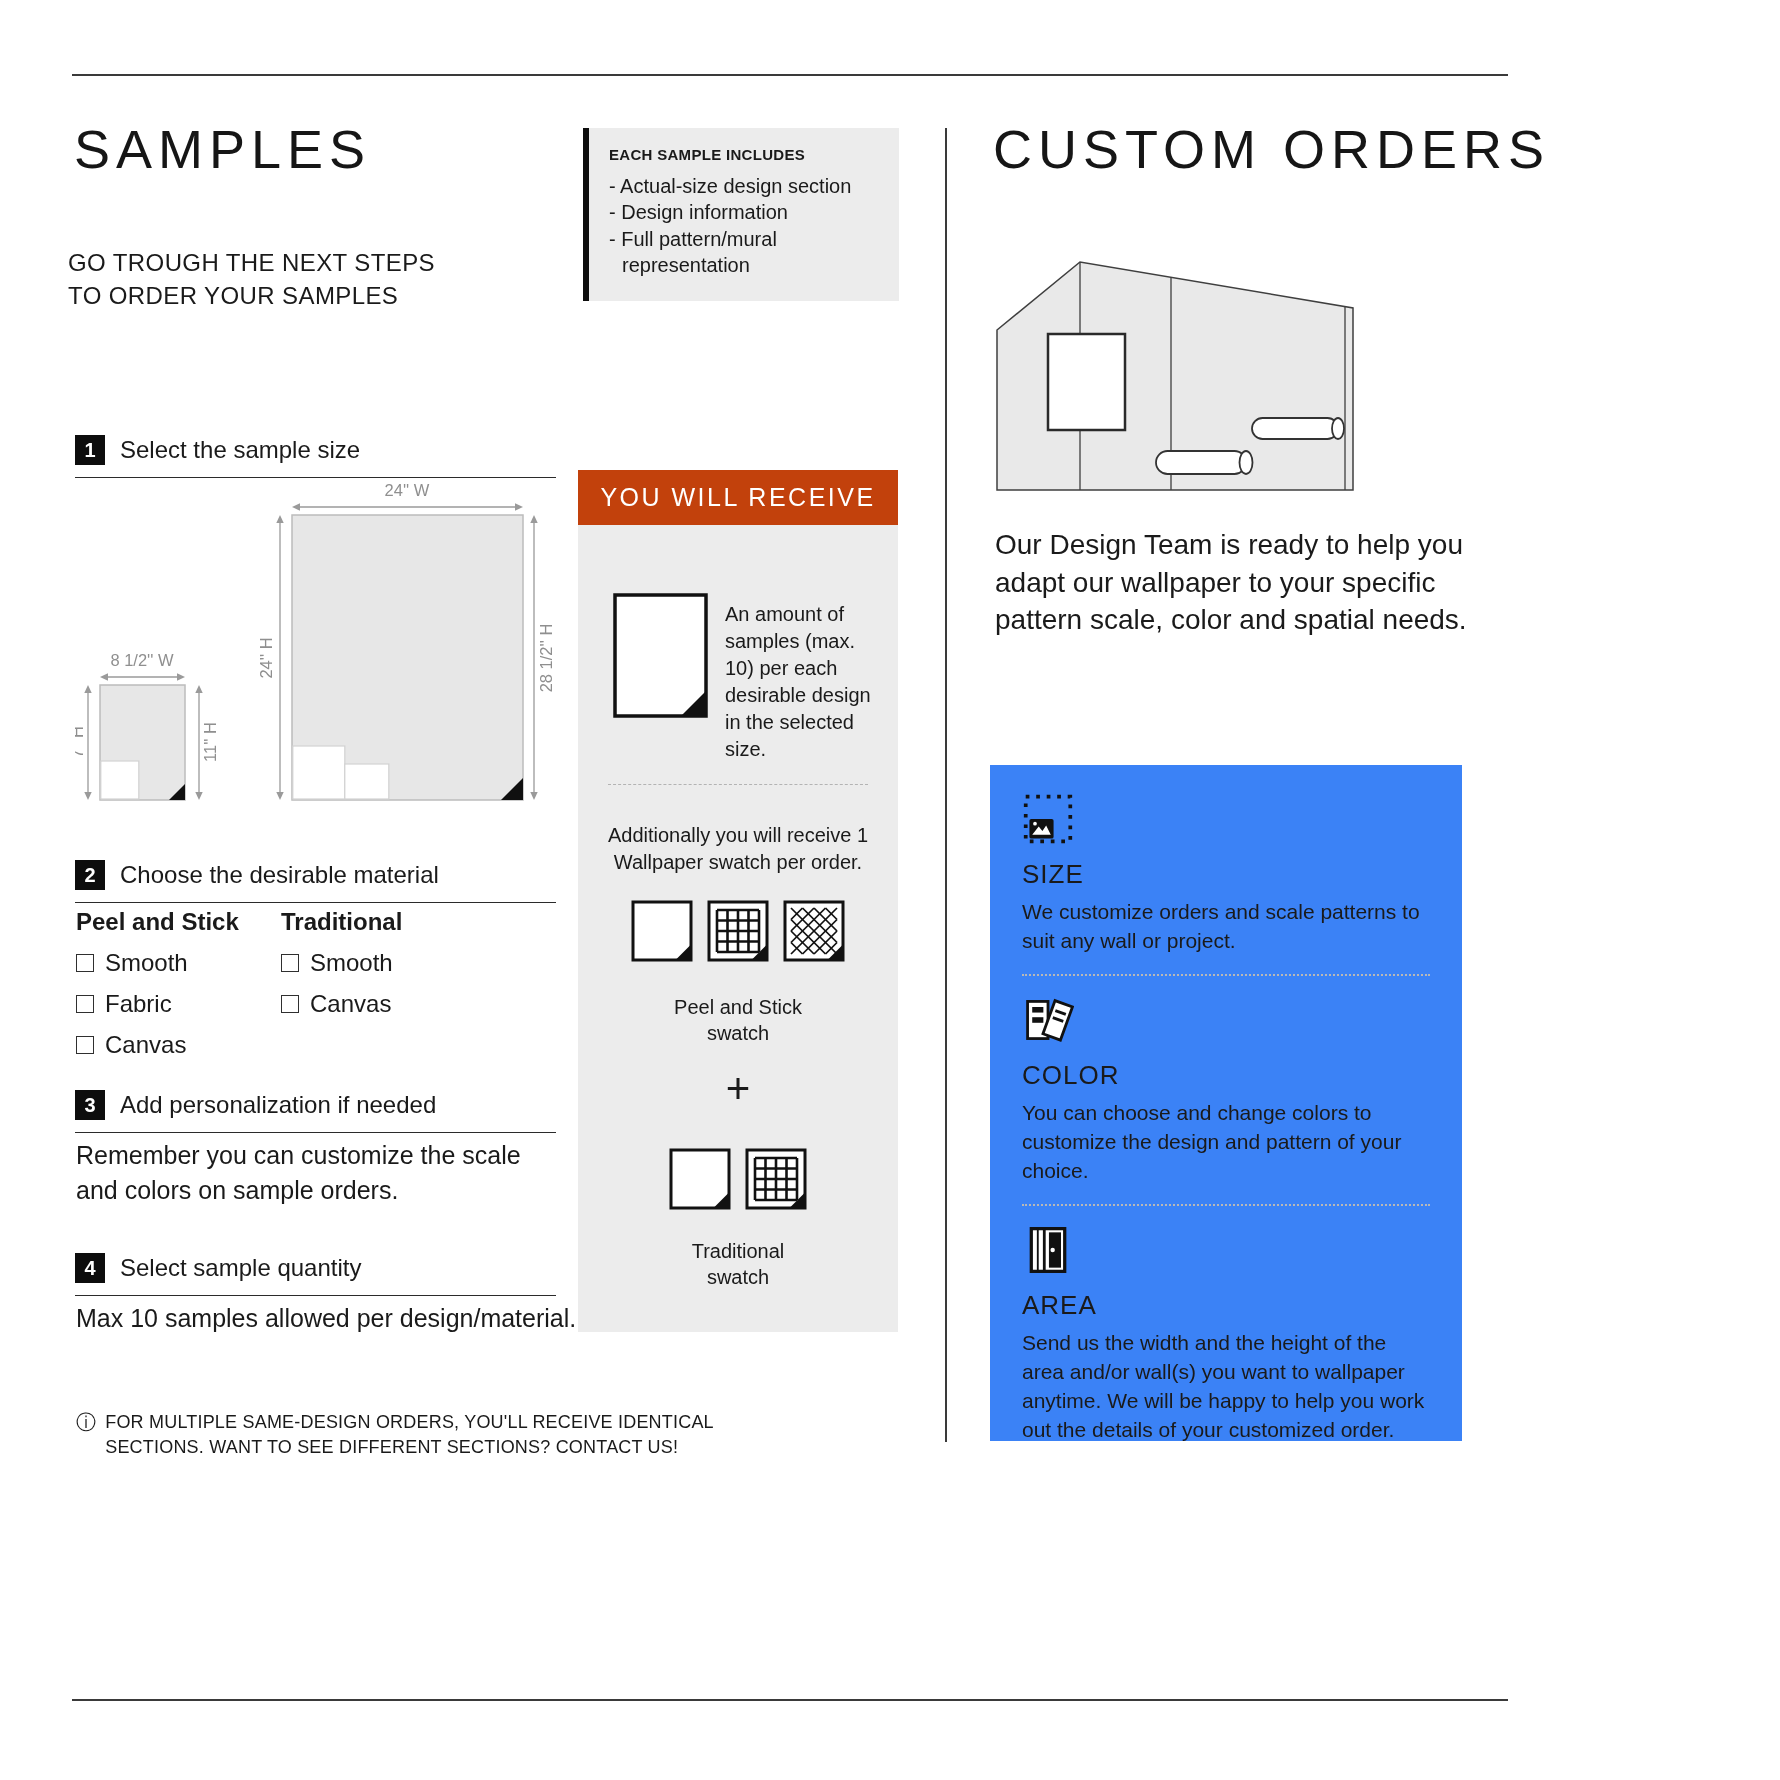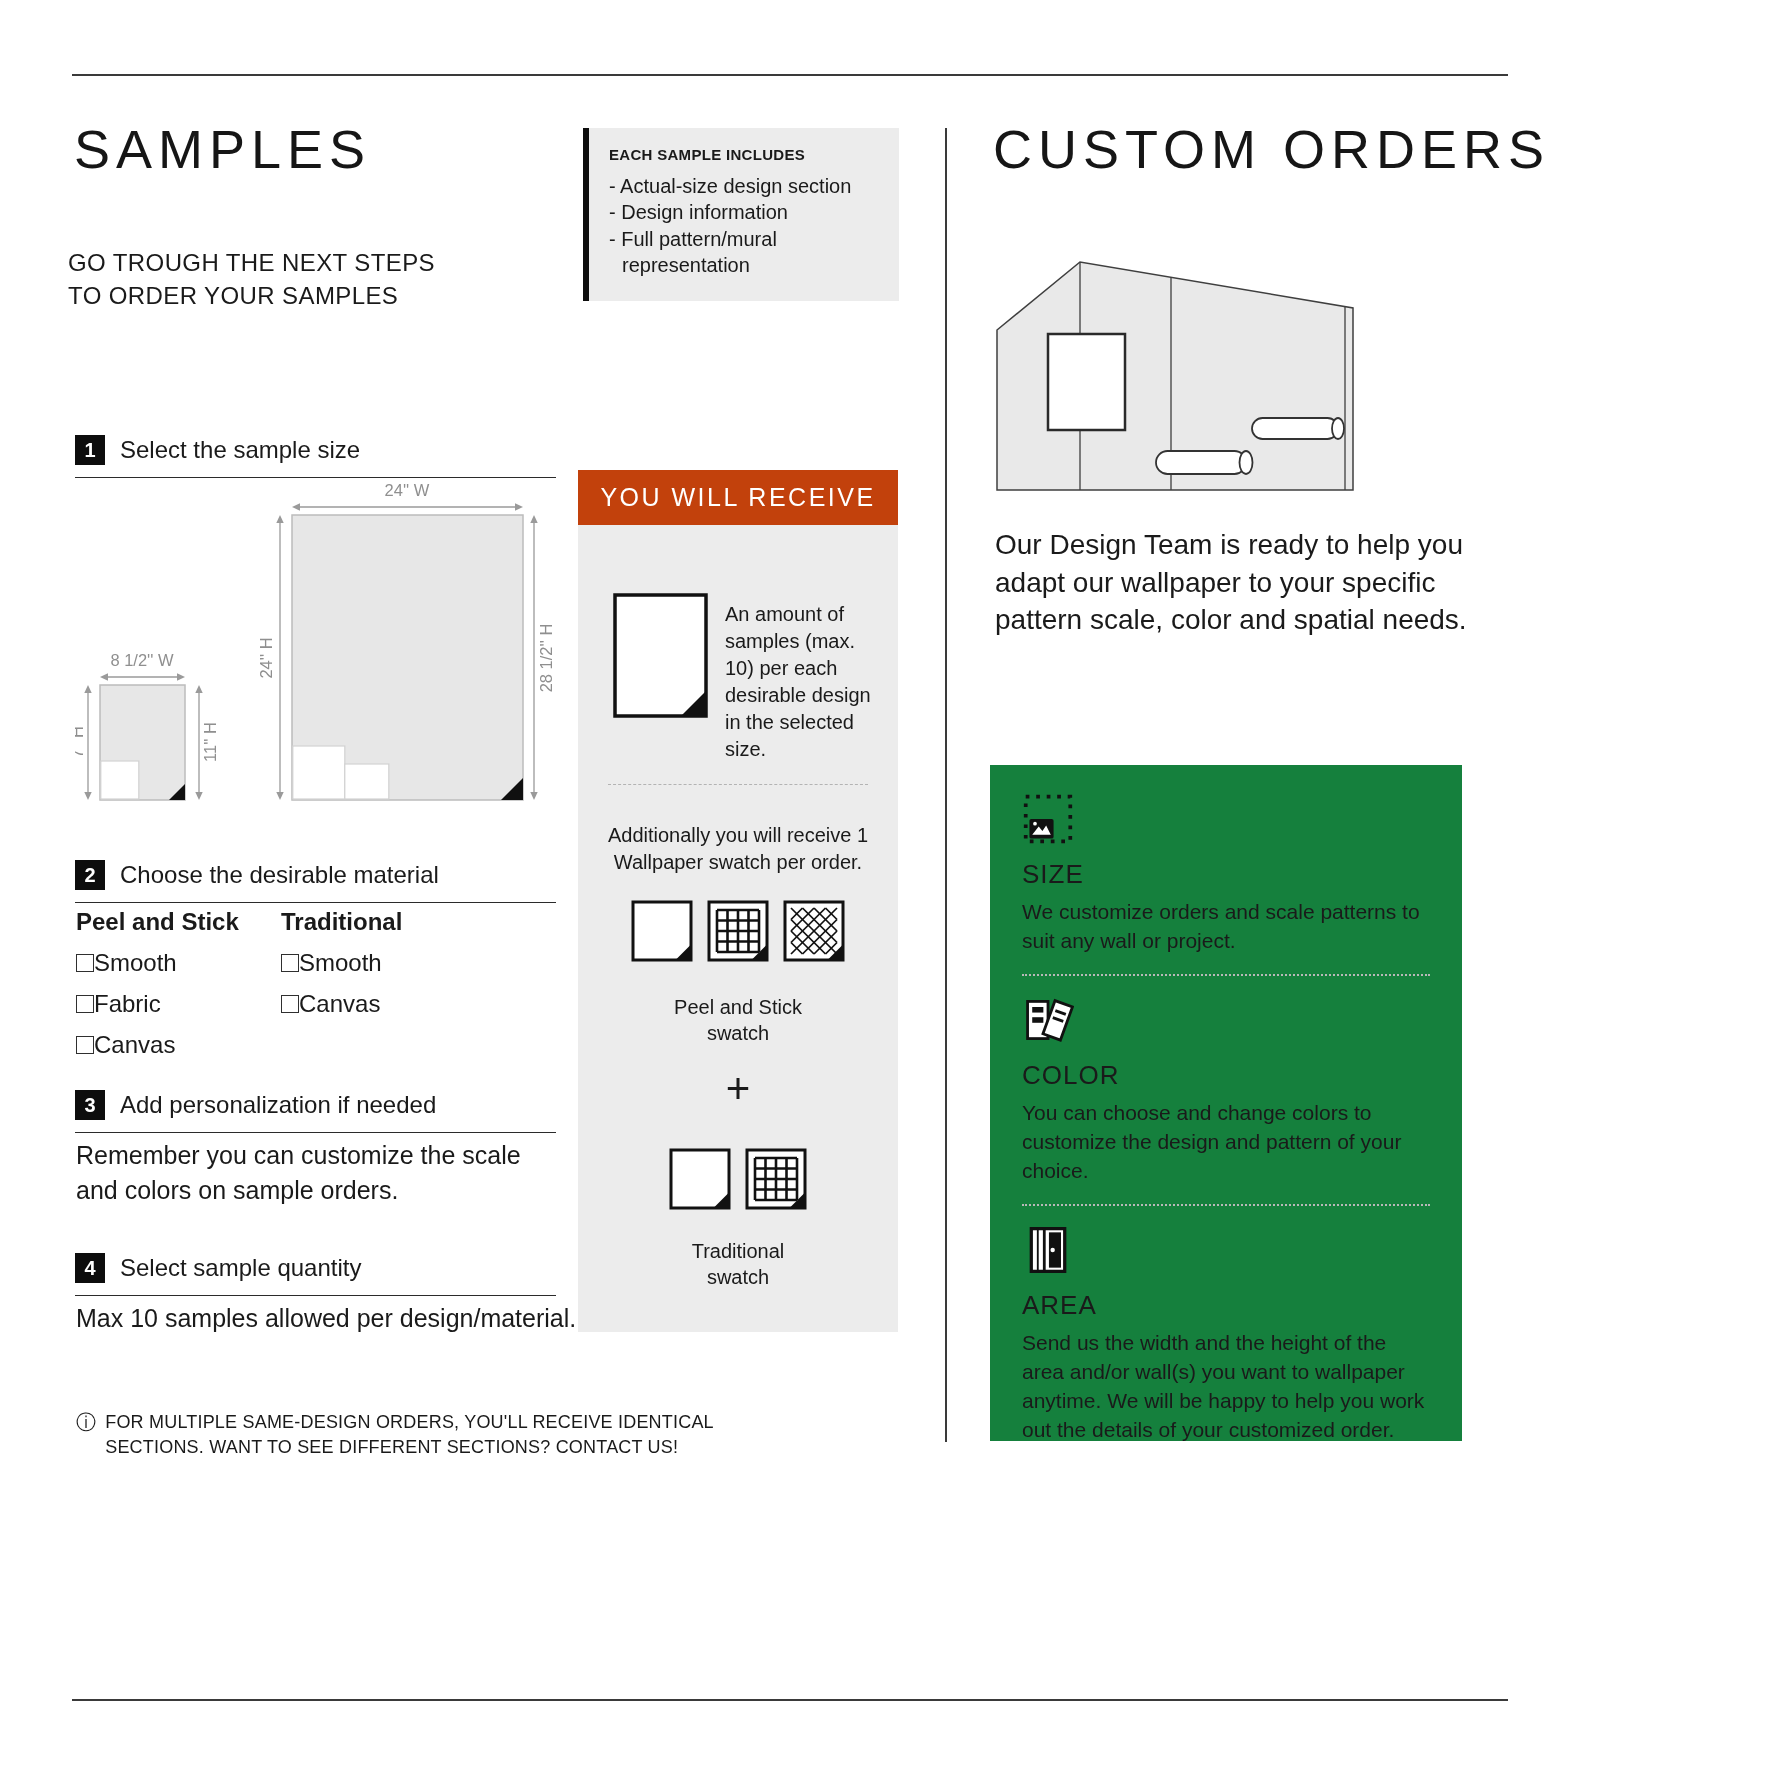--- a/index.html
+++ b/index.html
@@ -15,40 +15,40 @@
   .includes-title{font-size:15px;font-weight:bold;letter-spacing:.3px;margin-bottom:10px;}
   .includes-item{font-size:20px;line-height:1.32;padding-left:13px;text-indent:-13px;}
   
   .step-header{width:481px;display:flex;align-items:center;gap:15px;padding-bottom:12px;border-bottom:1.5px solid #2b2b2b;}
   .step-num{width:30px;height:30px;background:#0d0d0d;color:#fff;font-size:20px;font-weight:bold;display:flex;align-items:center;justify-content:center;flex:0 0 auto;}
   .step-label{font-size:24px;}
   
   .materials{display:flex;}
   .mat-col1{width:205px;}
   .mat-title{font-size:24px;font-weight:bold;}
-  .opt{display:flex;align-items:center;margin-top:13px;font-size:24px;}
+  .opt{display:flex;align-items:center;gap:11px;margin-top:13px;font-size:24px;}
   .cb{width:16px;height:16px;border:1.5px solid #2f2f2f;flex:0 0 auto;}
   .note{font-size:25px;line-height:1.38;}
   .footnote{display:flex;gap:9px;font-size:18px;line-height:1.4;letter-spacing:.2px;width:660px;}
   .footnote .i{font-size:20px;line-height:1.25;}
   
   .receive-header{width:320px;height:55px;background:#c2410c;color:#fff;font-size:25px;letter-spacing:2.5px;display:flex;align-items:center;justify-content:center;}
   .receive-body{width:320px;height:807px;background:#ececec;}
   .page-row{display:flex;gap:17px;align-items:flex-start;}
   .receive-text{font-size:20px;line-height:1.35;width:152px;padding-top:8px;}
   .dash-sep{border-top:1.5px dashed #b3b3b3;width:260px;}
   .center-text{font-size:20px;line-height:1.35;text-align:center;}
   .swatch-row{display:flex;justify-content:center;gap:14px;width:320px;}
   .swatch-label{width:160px;margin:0 auto;text-align:center;font-size:20px;line-height:1.3;}
   .plus{width:320px;text-align:center;font-size:42px;font-weight:300;color:#1a1a1a;}
   
   .custom-intro{font-size:28px;line-height:1.34;width:480px;}
   .contact-label{display:inline-block;font-size:20px;letter-spacing:.8px;padding-bottom:8px;border-bottom:1.5px solid #161616;}
   .email-badge{display:inline-block;background:#0d0d0d;color:#fff;font-size:20px;padding:3px 11px 5px;}
-  .custom-panel{width:472px;height:676px;box-sizing:border-box;background:#15803d;padding:28px 32px;}
+  .custom-panel{width:472px;height:676px;box-sizing:border-box;background:#3b82f6;padding:28px 32px;}
   .feature-icon{height:54px;margin-bottom:12px;}
   .feature-title{font-size:26px;letter-spacing:1px;}
   .feature-text{font-size:21px;line-height:1.38;margin-top:8px;}
   .dotted-sep{border-top:2px dotted #b8b8b8;margin:18px 0 18px;}
 </style>
 </head>
 <body>
 
 <div class="page">
 

